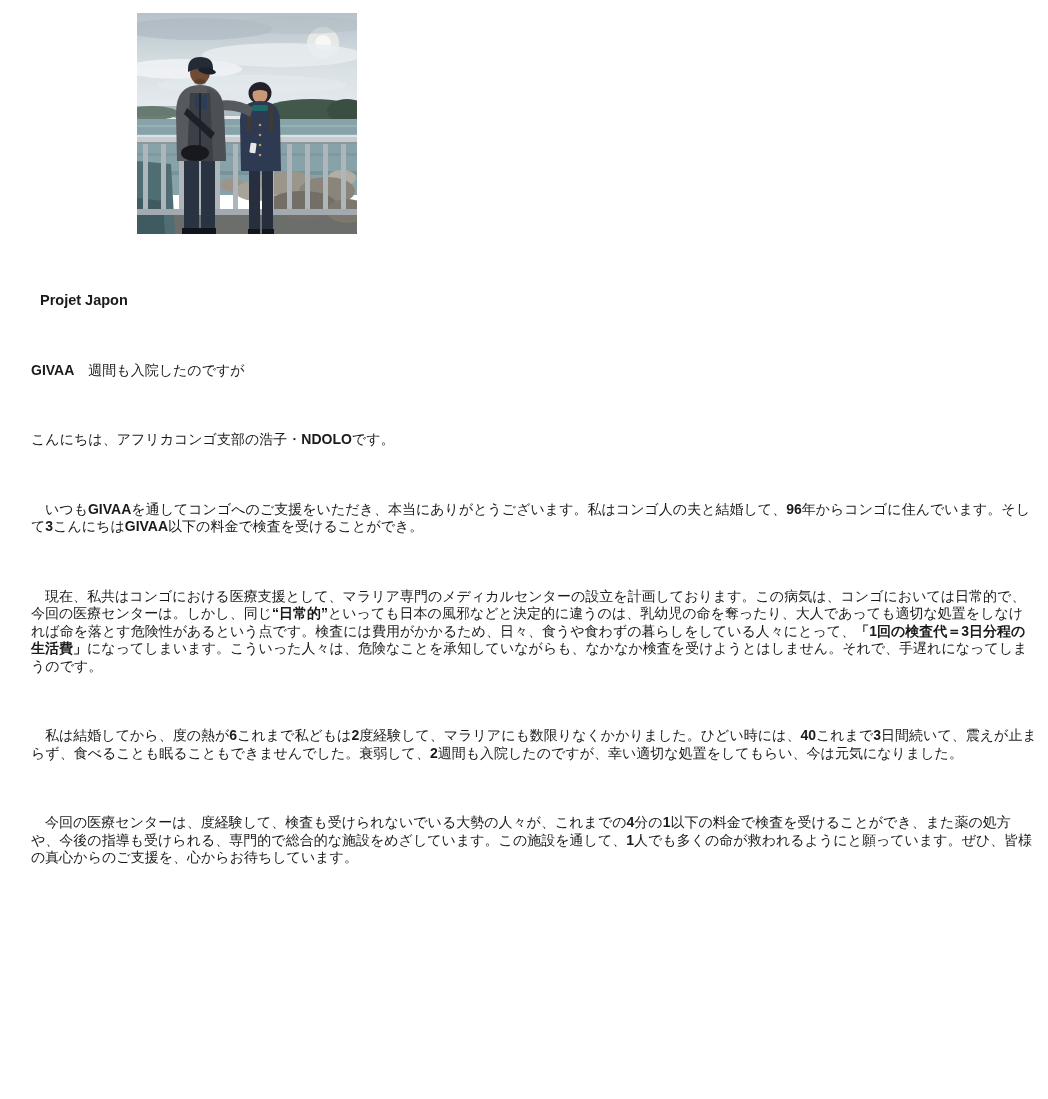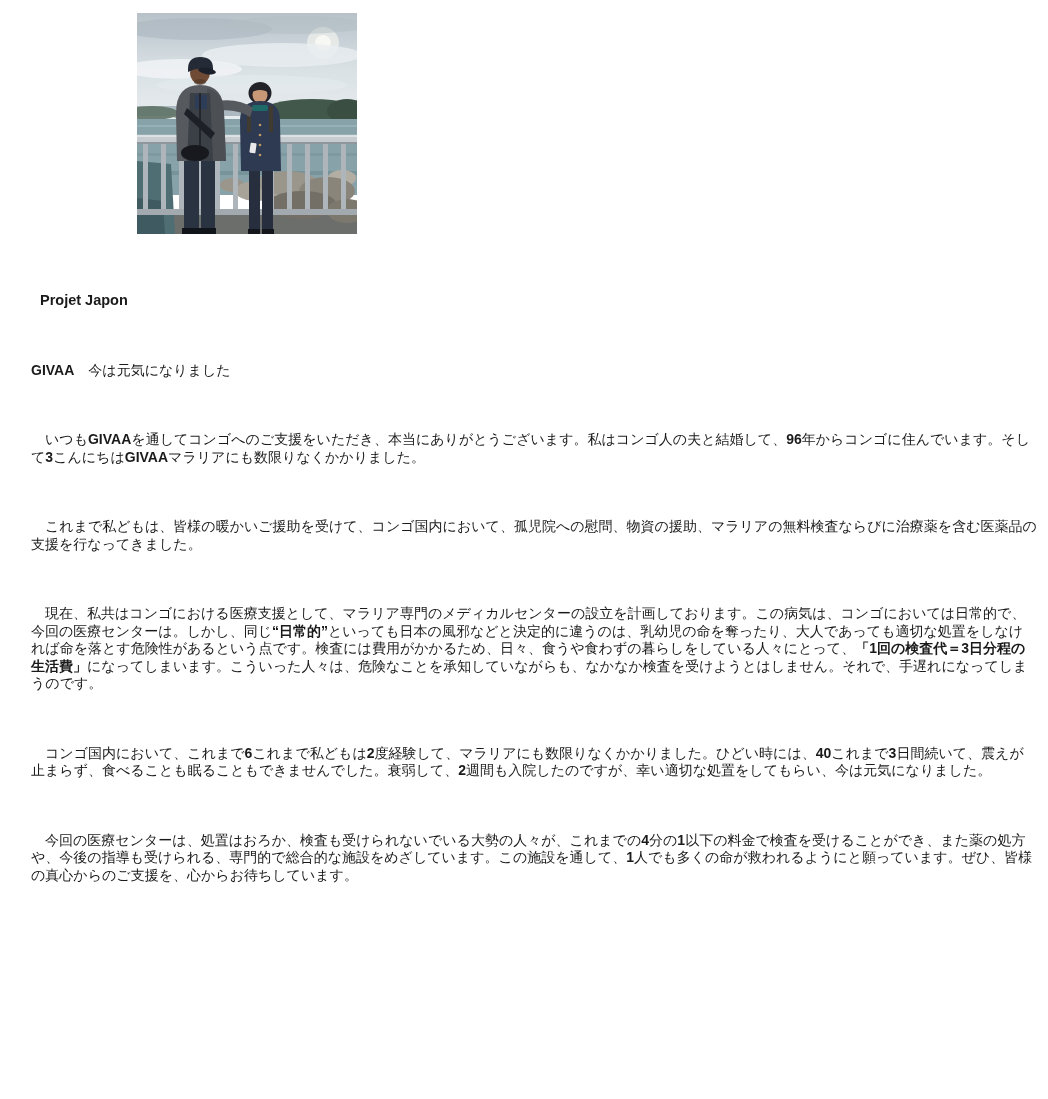--- a/index.html
+++ b/index.html
@@ -133,28 +133,28 @@
         <ellipse cx="63" cy="60" rx="10" ry="11" fill="#6f4a34"></ellipse>
         <ellipse cx="63" cy="69" rx="6" ry="3" fill="#4d3526" opacity="0.6"></ellipse>
         <path d="M51,56 Q51,44 63,44 Q76,44 76,55 L76,59 Q63,52 51,59 Z" fill="#252b36"></path>
         <ellipse cx="70" cy="58" rx="9" ry="3.2" fill="#1b202a" transform="rotate(10 70 58)"></ellipse>
       </g>
     </svg>
   </div>
 
   <div class="block heading title-line"><span class="b">Projet Japon</span></div>
 
-  <div class="block heading"><span class="b">GIVAA</span><span>　今は元気になりました</span></div>
+  <div class="block heading"><span class="b">GIVAA</span><span>　週間も入院したのですが</span></div>
 
 
 
+  <div class="block"><span>こんにちは、アフリカコンゴ支部の浩子・</span><span class="b">NDOLO</span><span>です。</span></div>
 
-  <div class="block"><span>　いつも</span><span class="b">GIVAA</span><span>を通してコンゴへのご支援をいただき、本当にありがとうございます。私はコンゴ人の夫と結婚して、</span><span class="b">96</span><span>年からコンゴに住んでいます。そして</span><span class="b">3</span><span>こんにちは</span><span class="b">GIVAA</span><span>マラリアにも数限りなくかかりました。</span></div>
+  <div class="block"><span>　いつも</span><span class="b">GIVAA</span><span>を通してコンゴへのご支援をいただき、本当にありがとうございます。私はコンゴ人の夫と結婚して、</span><span class="b">96</span><span>年からコンゴに住んでいます。そして</span><span class="b">3</span><span>こんにちは</span><span class="b">GIVAA</span><span>以下の料金で検査を受けることができ。</span></div>
 
-  <div class="block"><span>　これまで私どもは、皆様の暖かいご援助を受けて、コンゴ国内において、孤児院への慰問、物資の援助、マラリアの無料検査ならびに治療薬を含む医薬品の支援を行なってきました。</span></div>
 
   <div class="block"><span>　現在、私共はコンゴにおける医療支援として、マラリア専門のメディカルセンターの設立を計画しております。この病気は、コンゴにおいては日常的で、今回の医療センターは。しかし、同じ</span><span class="b">“日常的”</span><span>といっても日本の風邪などと決定的に違うのは、乳幼児の命を奪ったり、大人であっても適切な処置をしなければ命を落とす危険性があるという点です。検査には費用がかかるため、日々、食うや食わずの暮らしをしている人々にとって、</span><span class="b">「1回の検査代＝3日分程の生活費」</span><span>になってしまいます。こういった人々は、危険なことを承知していながらも、なかなか検査を受けようとはしません。それで、手遅れになってしまうのです。</span></div>
 
-  <div class="block"><span>　コンゴ国内において、これまで</span><span class="b">6</span><span>これまで私どもは</span><span class="b">2</span><span>度経験して、マラリアにも数限りなくかかりました。ひどい時には、</span><span class="b">40</span><span>これまで</span><span class="b">3</span><span>日間続いて、震えが止まらず、食べることも眠ることもできませんでした。衰弱して、</span><span class="b">2</span><span>週間も入院したのですが、幸い適切な処置をしてもらい、今は元気になりました。</span></div>
+  <div class="block"><span>　私は結婚してから、度の熱が</span><span class="b">6</span><span>これまで私どもは</span><span class="b">2</span><span>度経験して、マラリアにも数限りなくかかりました。ひどい時には、</span><span class="b">40</span><span>これまで</span><span class="b">3</span><span>日間続いて、震えが止まらず、食べることも眠ることもできませんでした。衰弱して、</span><span class="b">2</span><span>週間も入院したのですが、幸い適切な処置をしてもらい、今は元気になりました。</span></div>
 
-  <div class="block"><span>　今回の医療センターは、処置はおろか、検査も受けられないでいる大勢の人々が、これまでの</span><span class="b">4</span><span>分の</span><span class="b">1</span><span>以下の料金で検査を受けることができ、また薬の処方や、今後の指導も受けられる、専門的で総合的な施設をめざしています。この施設を通して、</span><span class="b">1</span><span>人でも多くの命が救われるようにと願っています。ぜひ、皆様の真心からのご支援を、心からお待ちしています。</span></div>
+  <div class="block"><span>　今回の医療センターは、度経験して、検査も受けられないでいる大勢の人々が、これまでの</span><span class="b">4</span><span>分の</span><span class="b">1</span><span>以下の料金で検査を受けることができ、また薬の処方や、今後の指導も受けられる、専門的で総合的な施設をめざしています。この施設を通して、</span><span class="b">1</span><span>人でも多くの命が救われるようにと願っています。ぜひ、皆様の真心からのご支援を、心からお待ちしています。</span></div>
 
 </div>
 
 </body></html>

